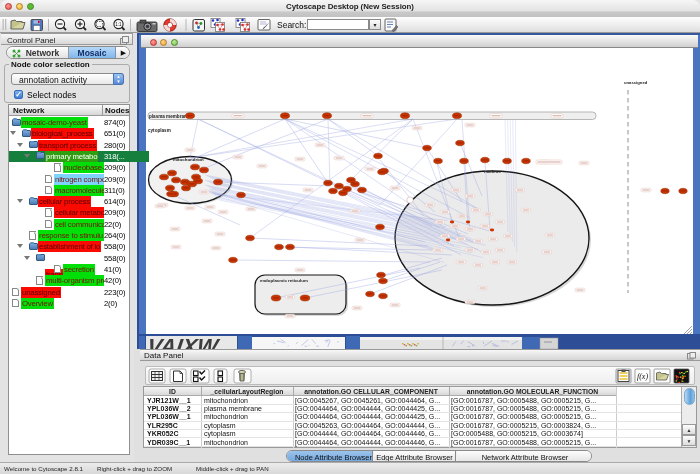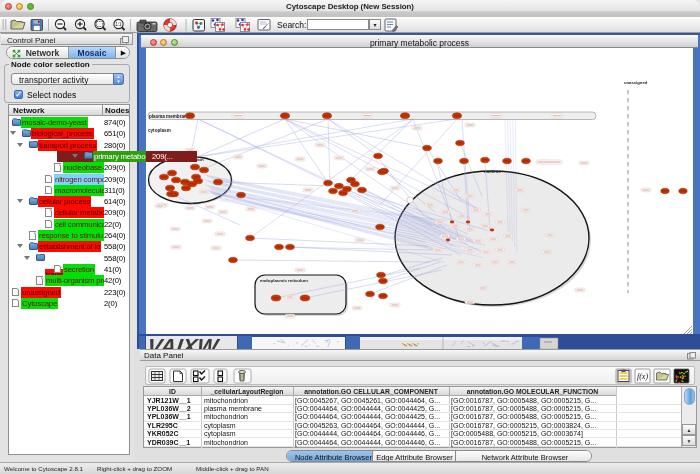--- a/index.html
+++ b/index.html
@@ -169,21 +169,20 @@
   </svg>
 <div id="searchlbl" class="abs" style="top:20px;left:277px;font-size:8.5px;">Search:</div>
 <div id="searchbox" class="abs" style="top:19px;"></div>
 <div id="searchdrop" class="abs" style="top:19px;">▾</div>
 <div id="desktop" class="abs">
 <div id="innerwin" class="abs">
 <div id="iwtitle" class="abs">
  <div class="tl" style="left:8.5px;background:radial-gradient(circle at 35% 30%,#ff9d96,#ee4f45);border:0.5px solid #ad3a32;"></div>
  <div class="tl" style="left:19px;background:radial-gradient(circle at 35% 30%,#ffd58a,#f0a030);border:0.5px solid #b07c1e;"></div>
  <div class="tl" style="left:29.5px;background:radial-gradient(circle at 35% 30%,#c2ec9a,#71c14e);border:0.5px solid #4a8a28;"></div>
- <div class="txt">primary metabolic process</div>
 </div>
 <svg class="abs" style="left:7px;top:13px" width="547" height="288" viewBox="146 48 547 288">
         <rect x="146" y="48" width="547" height="288" fill="#fff"></rect>
         <rect x="148" y="112" width="448" height="7.5" rx="3.5" fill="#efefef" stroke="#a5a5a5" stroke-width="0.8"></rect>
         <ellipse cx="191.5" cy="181.5" rx="41.5" ry="23.5" fill="#00000022" stroke="none"></ellipse>
         <ellipse cx="190" cy="180" rx="41.5" ry="23.5" fill="#f1f1f1" stroke="#151515" stroke-width="1.3"></ellipse>
         <ellipse cx="494" cy="240" rx="97" ry="67" fill="#00000026" stroke="none"></ellipse>
         <ellipse cx="492" cy="238" rx="97" ry="67" fill="#ebebeb" stroke="#151515" stroke-width="1.4"></ellipse>
         <rect x="257" y="277" width="91" height="39" rx="10" fill="#00000026"></rect>
         <rect x="255" y="275" width="91" height="39" rx="10" fill="#ededed" stroke="#151515" stroke-width="1.2"></rect>
@@ -585,21 +584,21 @@
           <circle cx="7" cy="2" r="1.5" fill="#3a3"></circle>
           <circle cx="2" cy="7" r="1.5" fill="#3a3"></circle>
           <circle cx="7" cy="7" r="1.5" fill="#3a3"></circle>
           <path d="M2 2 L7 7 M7 2 L2 7" stroke="#383" stroke-width="0.7"></path>
         </svg><span style="margin-left:10px">Network</span></div>
       <div id="tab-mos">Mosaic</div>
       <div id="tab-arr">▶</div>
     </div>
 <div id="fieldset" class="abs"></div>
 <div id="fieldset-lg" class="abs">Node color selection</div>
-<div id="dropdown" class="abs">transporter activity</div>
+<div id="dropdown" class="abs">annotation activity</div>
 <div id="dropstep" class="abs">▴<br>▾</div>
 <div id="checkbox" class="abs">✓</div>
 <div id="cblbl" class="abs">Select nodes</div>
 <div id="treebox" class="abs">
       <div id="treehdr" class="abs">
         <span class="t1">Network</span>
         <span class="sep"></span>
         <span class="t2">Nodes</span>
       </div>
       <div class="trow" style="top:12.0px;">
@@ -612,25 +611,25 @@
         <span class="fold" style="left:13px;"></span>
         <span class="tlabel" style="left:22px;max-width:73px;background:#fa0a00;color:#5a0000;">biological_process</span>
         <span class="tnodes" style="">651(0)</span>
       </div>
       <div class="trow" style="top:34.6px;">
         <span class="arr" style="left:8px;"></span>
         <span class="fold" style="left:20px;"></span>
         <span class="tlabel" style="left:29px;max-width:66px;background:#fa0a00;color:#5a0000;">transport process</span>
         <span class="tnodes" style="">280(0)</span>
       </div>
-      <div class="trow" style="top:45.9px;background:#7f1d1d;margin-left:48px;">
+      <div class="trow" style="top:45.9px;background:#15803d;">
         <span class="arr" style="left:15px;"></span>
         <span class="fold" style="left:27px;"></span>
         <span class="tlabel" style="left:36px;max-width:59px;background:#2f9e10;color:#fff;">primary metabo</span>
-        <span class="tnodes" style="color:#fff;">209(...</span>
+        <span class="tnodes" style="color:#fff;">318(...</span>
       </div>
       <div class="trow" style="top:57.2px;">
         <span class="file" style="left:45px;"></span>
         <span class="tlabel" style="left:54px;max-width:41px;background:#00e008;color:#7a1000;">nucleobase-</span>
         <span class="tnodes" style="">209(0)</span>
       </div>
       <div class="trow" style="top:68.5px;">
         <span class="file" style="left:36px;"></span>
         <span class="tlabel" style="left:45px;max-width:50px;background:#7dd3fc;color:#7a1000;">nitrogen compo</span>
         <span class="tnodes" style="">209(0)</span>
@@ -683,21 +682,21 @@
         <span class="tlabel" style="left:36px;max-width:59px;background:#00e008;color:#7a1000;">multi-organism pro</span>
         <span class="tnodes" style="">42(0)</span>
       </div>
       <div class="trow" style="top:181.5px;">
         <span class="file" style="left:3px;"></span>
         <span class="tlabel" style="left:12px;max-width:83px;background:#fa0a00;color:#5a0000;">unassigned</span>
         <span class="tnodes" style="">223(0)</span>
       </div>
       <div class="trow" style="top:192.8px;">
         <span class="file" style="left:3px;"></span>
-        <span class="tlabel" style="left:12px;max-width:83px;background:#00e008;color:#7a1000;">Cytoscape</span>
+        <span class="tlabel" style="left:12px;max-width:83px;background:#00e008;color:#7a1000;">Overview</span>
         <span class="tnodes" style="">2(0)</span>
       </div>
     </div>
 </div>
 <div class="abs" style="left:134px;top:349px;width:6px;height:113px;background:#e0e0e0;"></div>
 <div id="dpanel" class="abs">
     <div id="dp-hdr" class="abs">Data Panel<svg style="position:absolute;right:4px;top:2px" width="9" height="8" viewBox="0 0 9 8">
         <rect x="0.5" y="1.5" width="5.5" height="5.5" fill="none" stroke="#888" stroke-width="1"></rect>
         <rect x="3" y="0.5" width="5.5" height="5.5" fill="#eee" stroke="#888" stroke-width="1"></rect>
       </svg></div>

